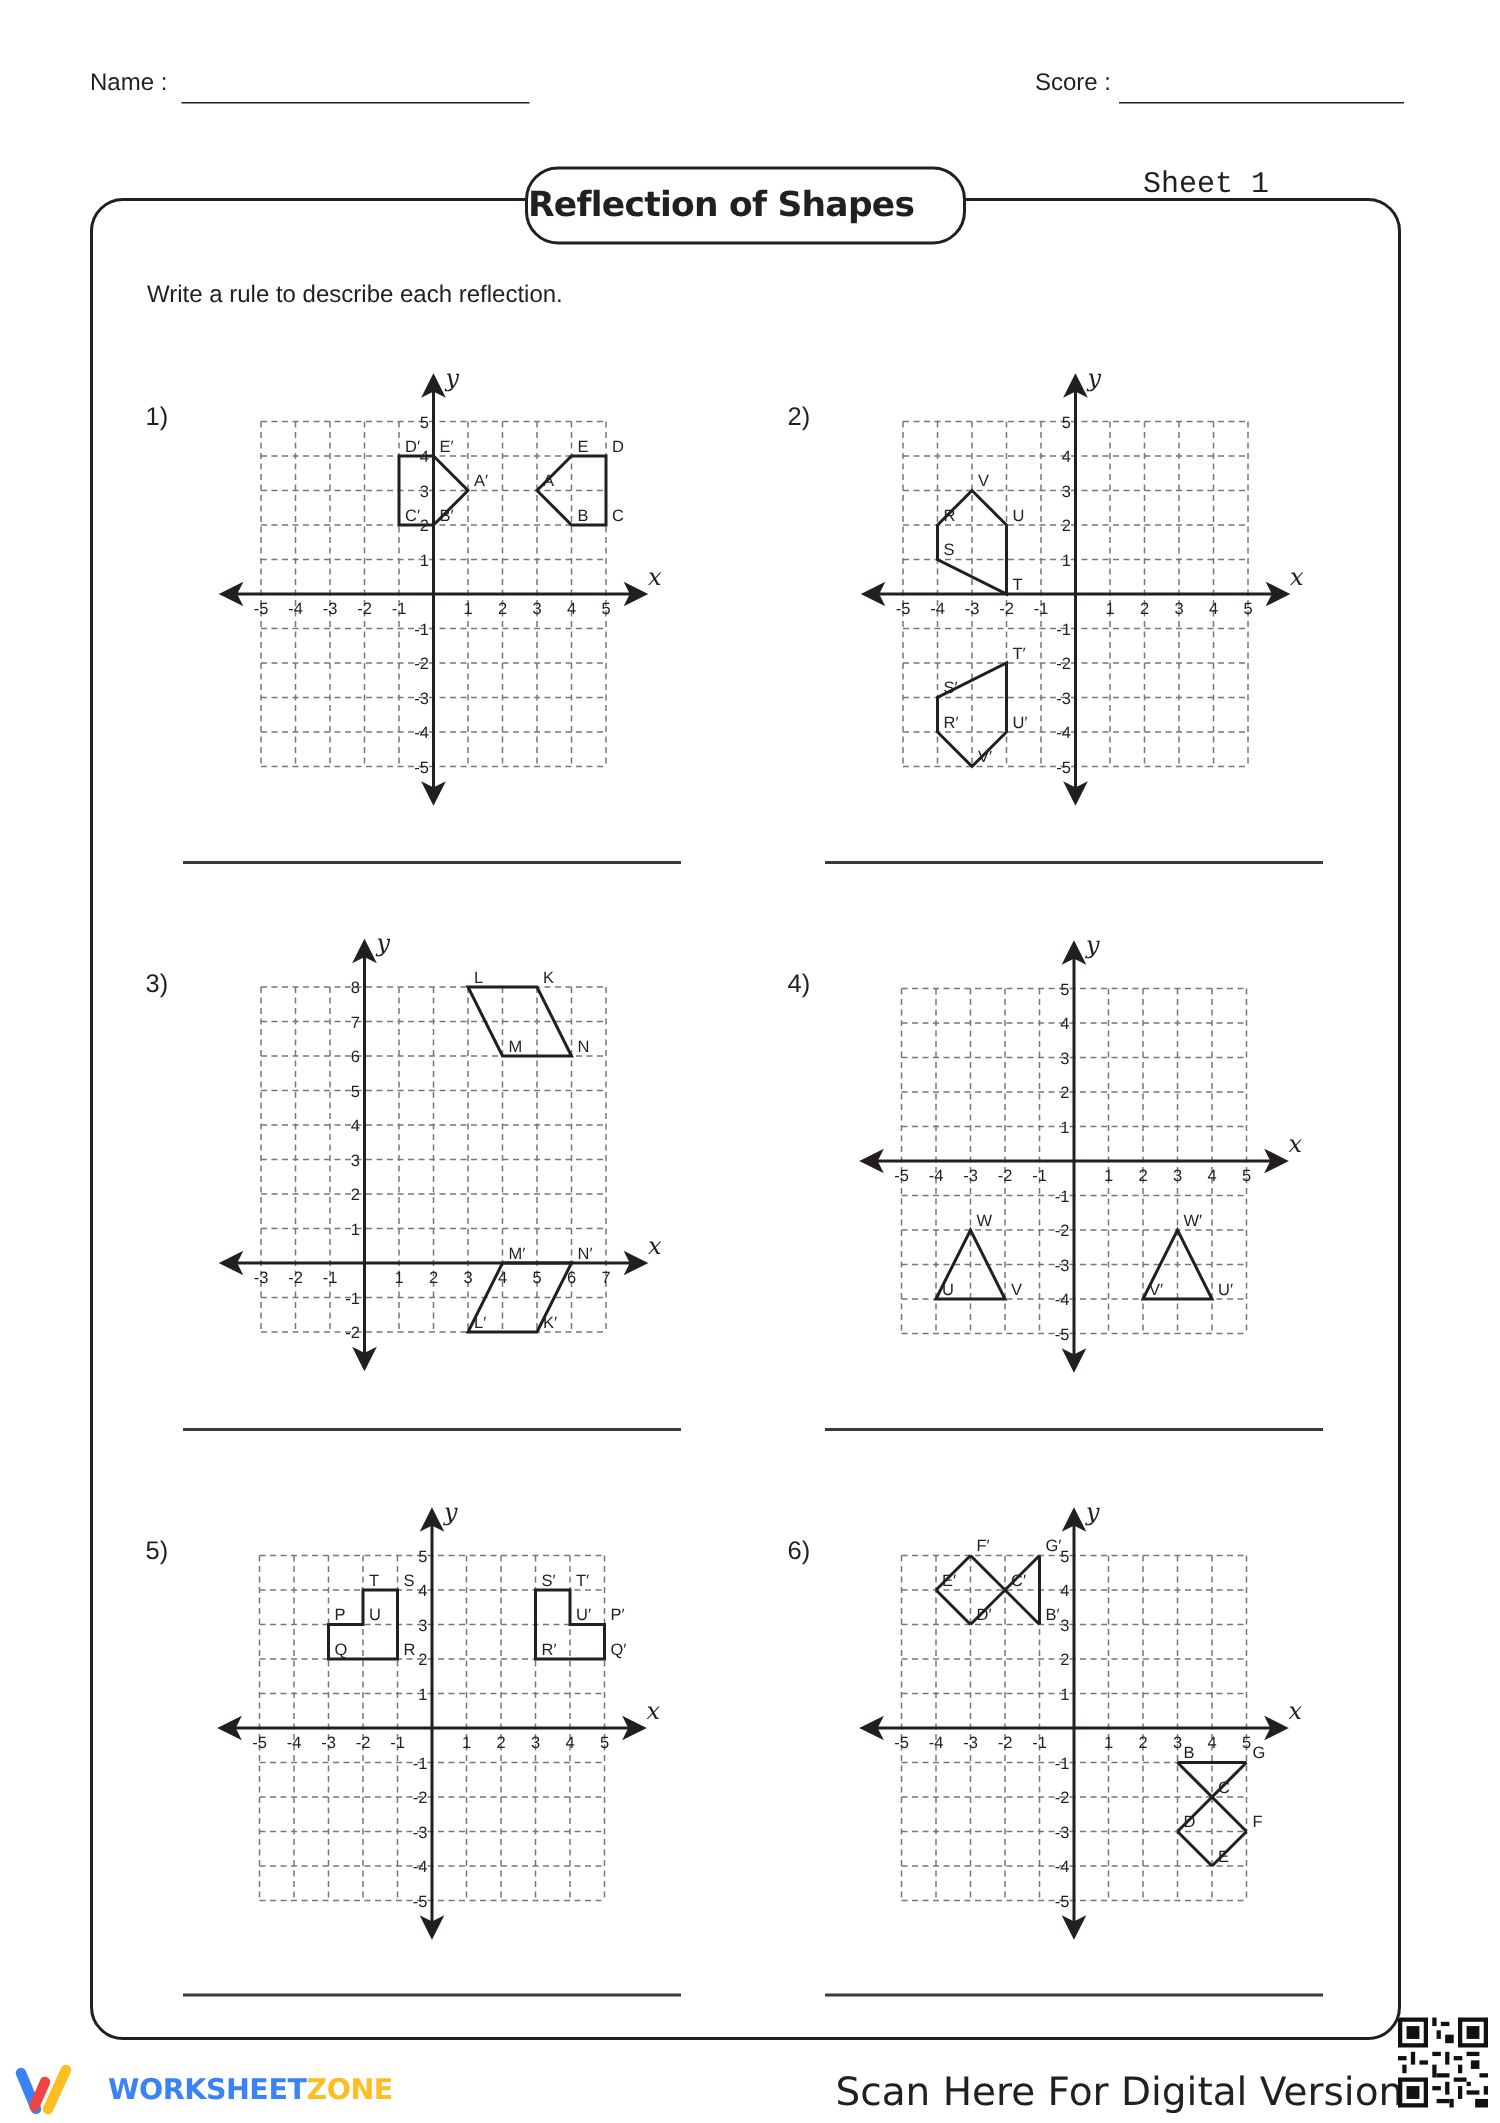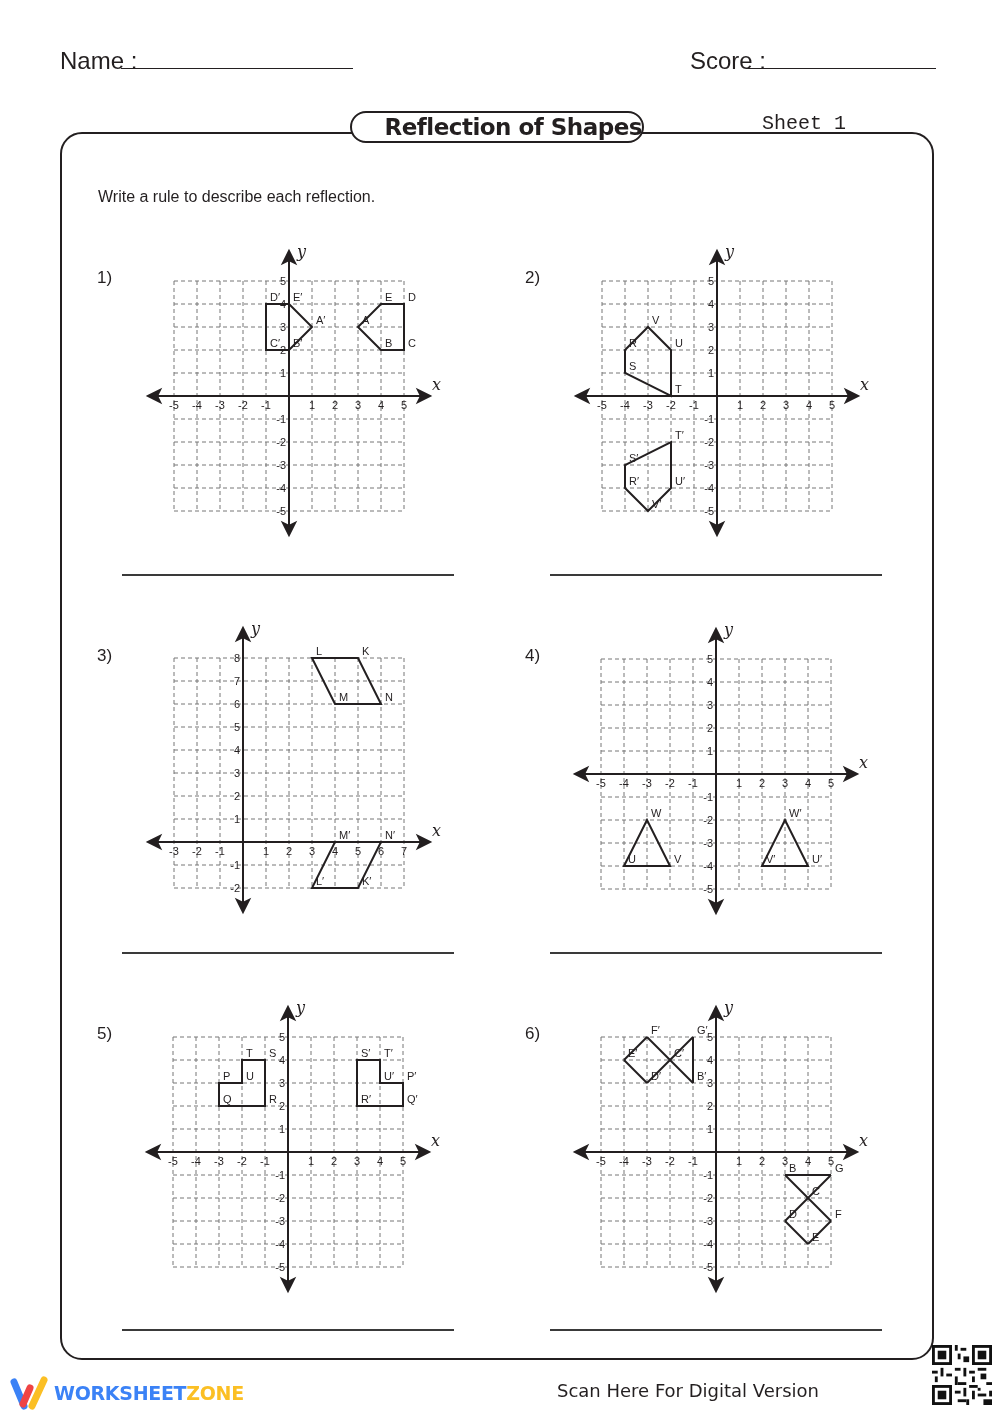--- a/index.html
+++ b/index.html
@@ -1,30 +1,30 @@
 <!DOCTYPE html>
 <html><head>
 <meta charset="utf-8">
 <style>
   html, body { margin: 0; padding: 0; background: #ffffff; }
   body { width: 1000px; height: 1415px; position: relative; overflow: hidden; font-family: "DejaVu Sans", sans-serif; color: #231f20; }
   .abs { position: absolute; }
-  .hdr-label { font-family: "Liberation Sans", sans-serif; font-size: 24px; color: #231f20; }
+  .hdr-label { font-family: "Liberation Sans", sans-serif; font-size: 16px; color: #231f20; }
   .hdr-line { border-bottom: 1.5px solid #231f20; height: 0; }
   .frame { left: 60px; top: 132px; width: 874px; height: 1228px; border: 2px solid #231f20; border-radius: 22px; box-sizing: border-box; }
-  .title-pill { left: 350px; top: 111px; width: 294px; height: 32px; border: 2px solid #231f20; border-radius: 22px; background: #fff; box-sizing: border-box; display: flex; align-items: center; justify-content: flex-end; }
+  .title-pill { left: 350px; top: 111px; width: 294px; height: 52px; border: 2px solid #231f20; border-radius: 22px; background: #fff; box-sizing: border-box; display: flex; align-items: center; justify-content: flex-start; }
   .title-text { font-family: "DejaVu Sans", sans-serif; font-weight: bold; font-size: 23px; letter-spacing: -0.5px; color: #231f20; }
   .sheet { left: 762px; top: 112px; font-family: Liberation Mono, monospace; font-size: 20px; }
   .instr { left: 98px; top: 188px; font-family: "Liberation Sans", sans-serif; font-size: 16px; }
   .qnum { font-family: "Liberation Sans", sans-serif; font-size: 17px; }
   .answer-line { height: 0; border-bottom: 2px solid #3a3a3a; }
   .graph { position: absolute; overflow: visible; }
-  .footer-logo { left: 10px; top: 1376px; display: flex; align-items: center; gap: 4px; }
+  .footer-logo { left: 10px; top: 1376px; display: flex; align-items: center; gap: 22px; }
   .logo-text { font-family: "DejaVu Sans", sans-serif; font-weight: bold; font-size: 19px; letter-spacing: -0.3px; }
-  .scan { left: 557px; top: 1380px; font-family: "DejaVu Sans", sans-serif; font-size: 18px; color: #231f20; }
+  .scan { left: 557px; top: 1380px; font-family: "DejaVu Sans", sans-serif; font-size: 26px; color: #231f20; }
   .qr { left: 932px; top: 1343px; width: 60px; height: 64px; }
 </style>
 </head>
 <body>
 
 <div class="abs hdr-label" style="left:60px;top:47px;">Name :</div>
 <div class="abs hdr-line" style="left:121px;top:68px;width:232px;"></div>
 <div class="abs hdr-label" style="left:690px;top:47px;">Score :</div>
 <div class="abs hdr-line" style="left:746px;top:68px;width:190px;"></div>
 

